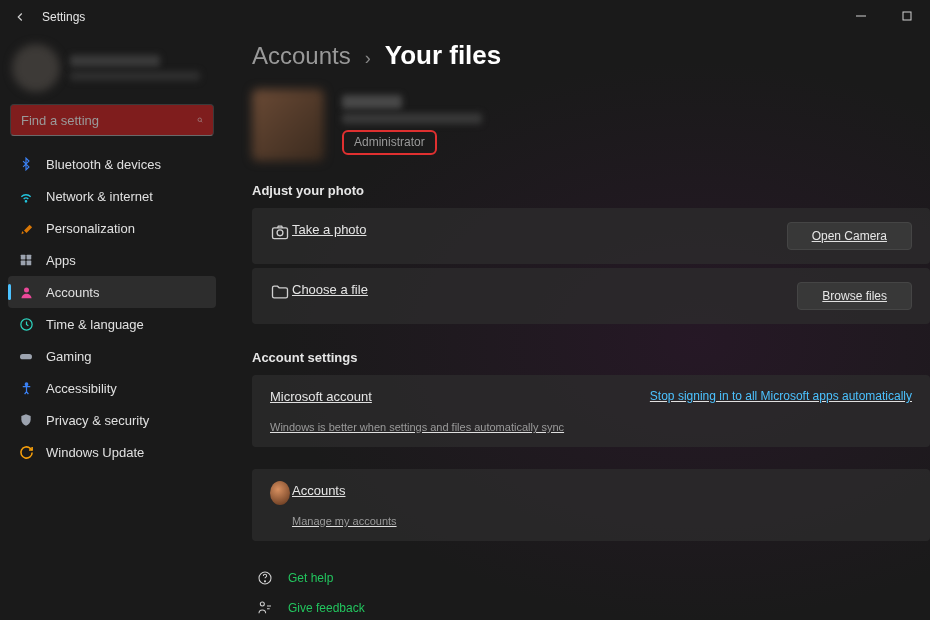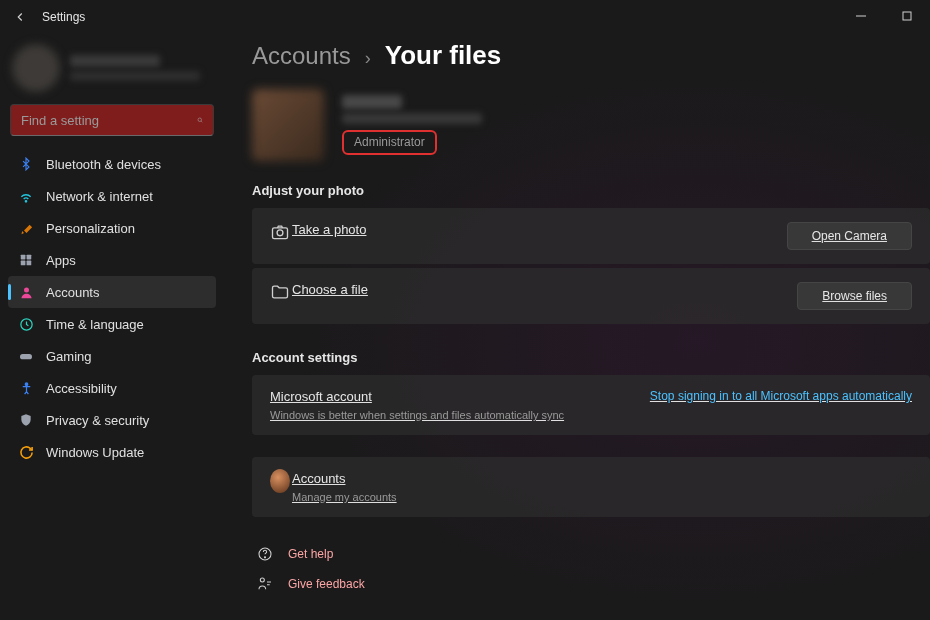--- a/index.html
+++ b/index.html
@@ -38,28 +38,28 @@
     .profile-meta { display: flex; flex-direction: column; gap: 4px; }
     .pm-line1 { width: 60px; height: 14px; background: #484848; border-radius: 3px; filter: blur(3px); }
     .pm-line2 { width: 140px; height: 11px; background: #383838; border-radius: 3px; filter: blur(3px); }
     .admin-badge { border: 2px solid #e03030; border-radius: 6px; padding: 3px 10px 4px; color: #999; font-size: 12px; width: fit-content; margin-top: 2px; }
     
     .section-h { font-size: 13px; font-weight: 600; color: #e6e6e6; margin: 4px 0 10px 0; }
     
     .card { background: rgba(45,45,45,0.7); border-radius: 4px; margin-bottom: 4px; display: flex; padding: 14px 18px; gap: 2px; min-height: 56px; text-decoration: underline; }
     .card-icon { width: 20px; height: 20px; display: flex; align-items: center; justify-content: center; }
     .card-label { font-size: 13px; color: #e6e6e6; flex: 1; }
-    .card-sub { font-size: 11px; color: #9a9a9a; margin-top: 5px; }
+    .card-sub { font-size: 11px; color: #9a9a9a; margin-top: 17px; }
     .card-btn { background: #383838; border: 1px solid #454545; border-radius: 4px; padding: 6px 24px; font-size: 12px; color: #e6e6e6; cursor: pointer; }
     .card-col { display: flex; flex-direction: column; flex: 1; }
     .card-link { font-size: 12px; color: #4cc2ff; cursor: pointer; }
     
     .card-gap { height: 18px; }
     
-    .help-row { display: flex; align-items: center; gap: 14px; padding: 6px 4px; cursor: pointer; font-size: 12px; color: #fca5a5; }
+    .help-row { display: flex; align-items: center; gap: 14px; padding: 6px 4px; cursor: pointer; font-size: 12px; color: #22c55e; }
     .help-icon { width: 18px; height: 18px; display: flex; align-items: center; justify-content: center; }
     
     .avatar-sm-img { width: 24px; height: 24px; border-radius: 50%; background: radial-gradient(circle at 40% 35%, #d89060, #5a3018); }
   </style>
 </head>
 <body>
 
 <div class="titlebar">
   <div class="back-btn">
     <svg width="14" height="14" viewBox="0 0 24 24" fill="none" stroke="#d0d0d0" stroke-width="2">

